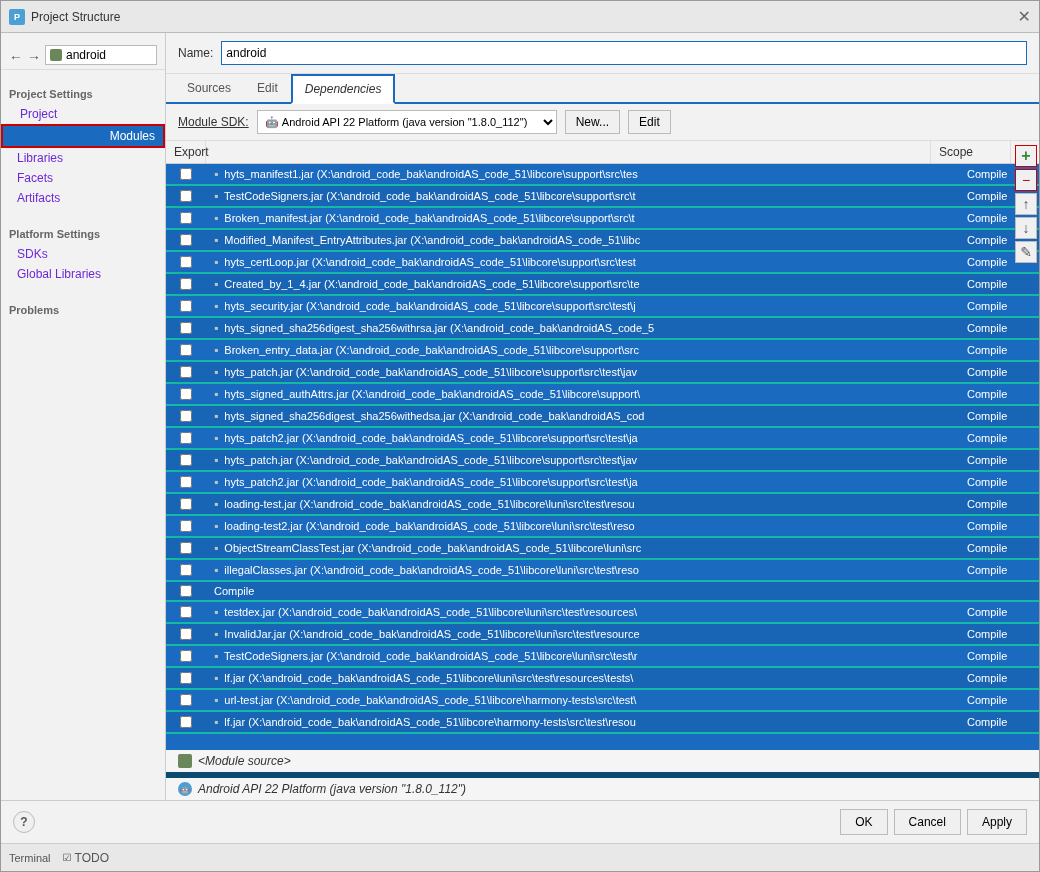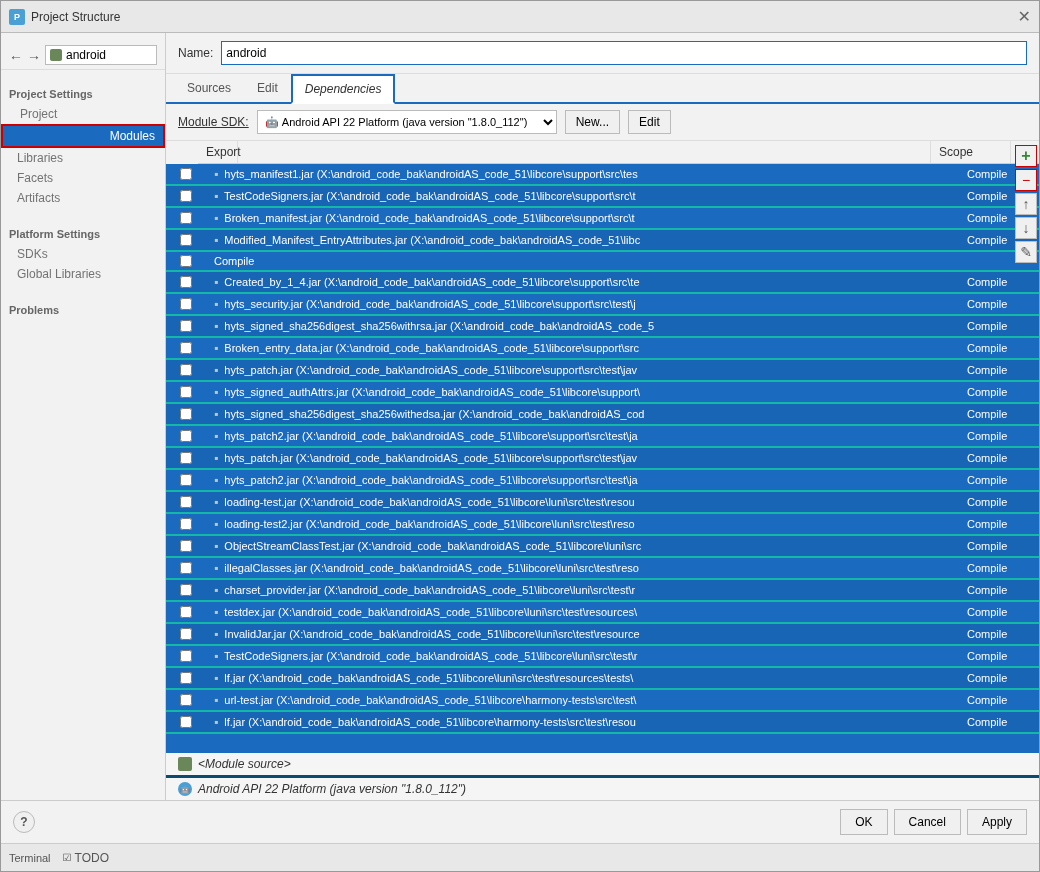--- a/index.html
+++ b/index.html
@@ -7,21 +7,21 @@
     .dialog { width: 1040px; height: 872px; background: #f2f2f2; border: 1px solid #999; display: flex; flex-direction: column; position: relative; }
     .title-bar { background: #e8e8e8; height: 32px; display: flex; align-items: center; justify-content: space-between; padding: 0 8px; border-bottom: 1px solid #bbb; }
     .title-bar-left { display: flex; align-items: center; gap: 6px; }
     .title-icon { width: 16px; height: 16px; background: #4a9fd4; border-radius: 2px; display: flex; align-items: center; justify-content: center; color: white; font-size: 9px; font-weight: bold; }
     .title-text { font-size: 12px; color: #333; }
     .close-btn { background: none; border: none; font-size: 16px; cursor: pointer; color: #666; }
     .main-content { display: flex; flex: 1; overflow: hidden; }
     
     .sidebar { width: 165px; background: #f2f2f2; border-right: 1px solid #ccc; padding: 8px 0; display: flex; flex-direction: column; }
     .section-label { font-size: 11px; color: #666; font-weight: bold; padding: 12px 8px 4px; }
-    .sidebar-item { padding: 3px 8px 3px 16px; cursor: pointer; color: #737373; font-size: 12px; }
+    .sidebar-item { padding: 3px 8px 3px 16px; cursor: pointer; color: #6d28d9; font-size: 12px; }
     .sidebar-item.active { background: #1a6bbf; color: white; text-align: right; }
     .platform-section { margin-top: 8px; }
     .problems-section { margin-top: 8px; }
     
     .right-panel { flex: 1; display: flex; flex-direction: column; overflow: hidden; }
     .name-bar { display: flex; align-items: center; padding: 8px 12px; gap: 8px; background: #f2f2f2; border-bottom: 1px solid #ddd; }
     .name-label { font-size: 12px; color: #333; }
     .name-input { flex: 1; height: 24px; border: 1px solid #bbb; padding: 0 4px; font-size: 12px; background: white; }
     .tabs-bar { display: flex; padding: 0 8px; border-bottom: 2px solid #1a6bbf; background: #f2f2f2; }
     .tab { padding: 6px 12px; cursor: pointer; font-size: 12px; color: #555; border: 1px solid transparent; margin-bottom: -2px; }
@@ -32,21 +32,21 @@
     .sdk-btn { height: 24px; padding: 0 10px; border: 1px solid #bbb; background: #f0f0f0; cursor: pointer; font-size: 12px; }
     .table-container { flex: 1; overflow: hidden; display: flex; flex-direction: column; position: relative; }
     .table-header { display: grid; grid-template-columns: 40px 1fr 80px; background: #f2f2f2; border-bottom: 1px solid #ccc; }
     .table-header-cell { padding: 4px 8px; font-size: 12px; color: #333; border-right: 1px solid #ddd; font-weight: normal; }
     .table-body { flex: 1; overflow-y: auto; background: #1a6bbf; }
     .table-row { display: grid; grid-template-columns: 40px 1fr 80px; align-items: center; border-bottom: 2px solid #14b8a6; }
     .table-row:nth-child(even) { background: rgba(0,0,0,0.05); }
     .table-cell { padding: 3px 8px; font-size: 11px; color: white; overflow: hidden; text-overflow: ellipsis; white-space: nowrap; }
     .table-cell-export { display: flex; align-items: center; justify-content: center; }
     .checkbox { width: 12px; height: 12px; border: 1px solid #aaa; background: white; cursor: pointer; }
-    .module-source-row { display: flex; align-items: center; padding: 4px 12px; gap: 6px; background: #f5f5f5; border-bottom: 3px solid #0c4a6e; }
+    .module-source-row { display: flex; align-items: center; padding: 4px 12px; gap: 6px; background: #f5f5f5; border-bottom: 6px solid #0c4a6e; }
     .android-platform-row { display: flex; align-items: center; padding: 4px 12px; gap: 6px; background: #f5f5f5; }
     
     .table-actions { position: absolute; right: 0; top: 0; width: 28px; display: flex; flex-direction: column; gap: 2px; padding: 4px 4px; background: transparent; }
     .action-btn { width: 22px; height: 22px; border: 1px solid #bbb; background: #f0f0f0; cursor: pointer; display: flex; align-items: center; justify-content: center; font-size: 14px; color: #555; }
     .action-btn.red { color: #cc0000; }
     
     .footer { display: flex; justify-content: flex-end; align-items: center; padding: 8px 12px; gap: 6px; background: #f2f2f2; border-top: 1px solid #ccc; }
     .footer-left { display: flex; align-items: center; margin-right: auto; }
     .help-btn { width: 22px; height: 22px; border-radius: 50%; border: 1px solid #bbb; background: #f0f0f0; cursor: pointer; font-size: 12px; font-weight: bold; color: #555; display: flex; align-items: center; justify-content: center; }
     .footer-btn { height: 26px; padding: 0 14px; border: 1px solid #bbb; background: #f0f0f0; cursor: pointer; font-size: 12px; }
@@ -131,21 +131,21 @@
 
       <div class="sdk-bar">
         <span class="sdk-label">Module SDK:</span>
         <select class="sdk-select"><option>🤖 Android API 22 Platform  (java version "1.8.0_112")</option></select>
         <button class="sdk-btn">New...</button>
         <button class="sdk-btn">Edit</button>
       </div>
 
       <div class="table-container">
 
-        <div class="table-header" style="padding-right:28px;margin-left:32px;">
+        <div class="table-header" style="padding-right:28px;">
           <div class="table-header-cell">Export</div>
           <div class="table-header-cell"></div>
           <div class="table-header-cell">Scope</div>
         </div>
 
         <div class="table-body" id="table-body" style="padding-right: 0;">
 
         <div class="table-row">
       <div class="table-cell table-cell-export">
         <input type="checkbox" class="checkbox" style="">
@@ -183,20 +183,24 @@
       <div class="table-cell">
         <span style="color:#c0c8c0;margin-right:3px;">▪</span>
         Modified_Manifest_EntryAttributes.jar (X:\android_code_bak\androidAS_code_51\libc
       </div>
       <div class="table-cell">Compile</div>
     </div>
             <div class="table-row">
       <div class="table-cell table-cell-export">
         <input type="checkbox" class="checkbox" style="">
       </div>
+      <div class="table-cell">
+        <span style="color:#c0c8c0;margin-right:3px;">▪</span>
+        hyts_certLoop.jar (X:\android_code_bak\androidAS_code_51\libcore\support\src\test
+      </div>
       <div class="table-cell">Compile</div>
     </div>
             <div class="table-row">
       <div class="table-cell table-cell-export">
         <input type="checkbox" class="checkbox" style="">
       </div>
       <div class="table-cell">
         <span style="color:#c0c8c0;margin-right:3px;">▪</span>
         Created_by_1_4.jar (X:\android_code_bak\androidAS_code_51\libcore\support\src\te
       </div>
@@ -328,24 +332,20 @@
       </div>
       <div class="table-cell">
         <span style="color:#c0c8c0;margin-right:3px;">▪</span>
         illegalClasses.jar (X:\android_code_bak\androidAS_code_51\libcore\luni\src\test\reso
       </div>
       <div class="table-cell">Compile</div>
     </div>
             <div class="table-row">
       <div class="table-cell table-cell-export">
         <input type="checkbox" class="checkbox" style="">
-      </div>
-      <div class="table-cell">
-        <span style="color:#c0c8c0;margin-right:3px;">▪</span>
-        charset_provider.jar (X:\android_code_bak\androidAS_code_51\libcore\luni\src\test\r
       </div>
       <div class="table-cell">Compile</div>
     </div>
             <div class="table-row">
       <div class="table-cell table-cell-export">
         <input type="checkbox" class="checkbox" style="">
       </div>
       <div class="table-cell">
         <span style="color:#c0c8c0;margin-right:3px;">▪</span>
         testdex.jar (X:\android_code_bak\androidAS_code_51\libcore\luni\src\test\resources\

